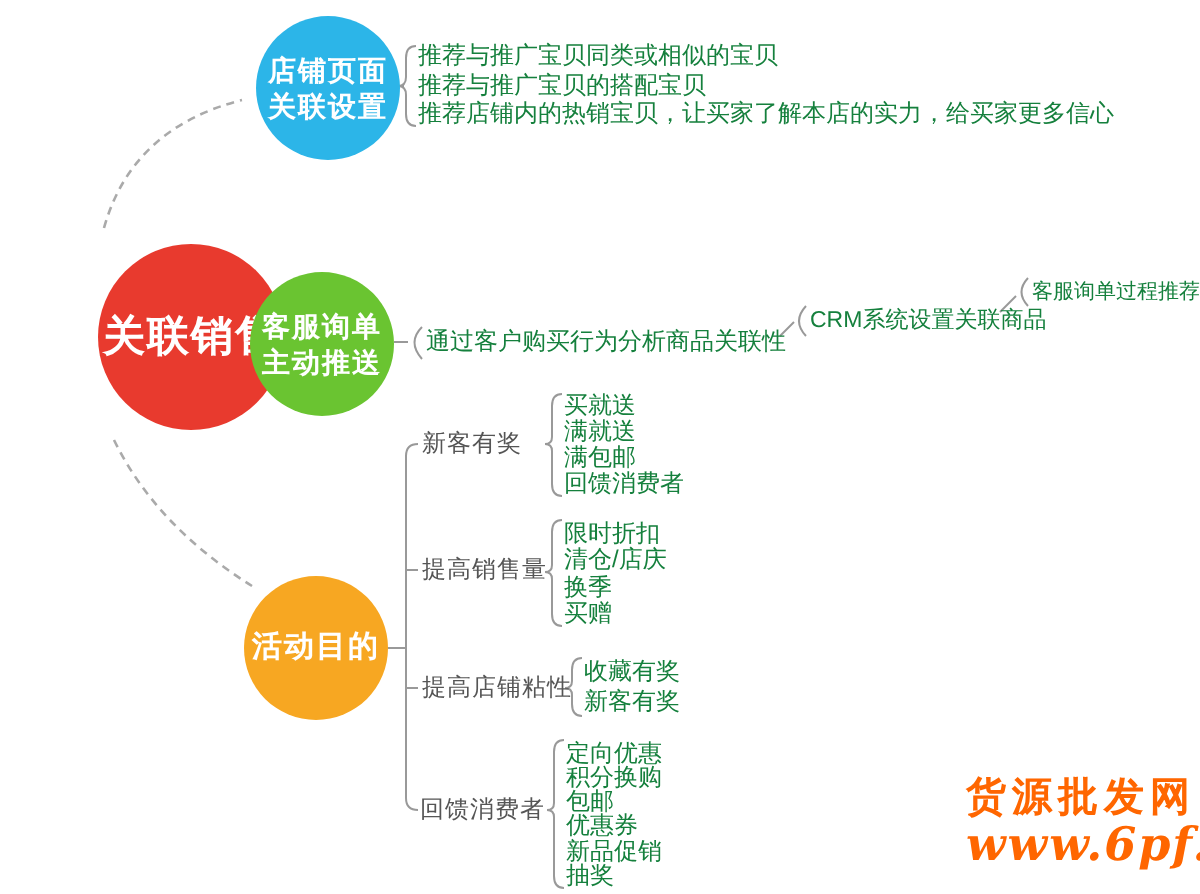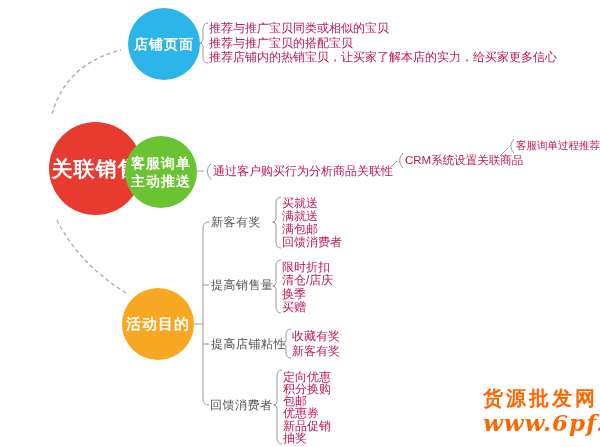--- a/index.html
+++ b/index.html
@@ -6,21 +6,21 @@
   body{font-family:"Liberation Sans","DejaVu Sans",sans-serif;background:#fff;}
   #stage{position:relative;width:600px;height:447px;background:#ffffff;overflow:hidden;}
   #wires{position:absolute;left:0;top:0;width:600px;height:447px;}
   .node{position:absolute;border-radius:50%;display:flex;flex-direction:column;
         align-items:center;justify-content:center;color:#fff;font-weight:bold;
         text-align:center;line-height:1.3;letter-spacing:1px;}
   .node-root{left:9px;top:122px;width:93px;height:93px;background:#e83a2e;font-size:21px;margin-left:40px;}
   .node-shop{left:128px;top:8px;width:72px;height:72px;background:#2cb5e8;font-size:14px;}
   .node-service{left:125px;top:136px;width:72px;height:72px;background:#6ac431;font-size:14px;}
   .node-activity{left:122px;top:288px;width:72px;height:72px;background:#f7a722;font-size:15px;}
-  .leaf{position:absolute;font-size:12px;color:#be185d;white-space:nowrap;
+  .leaf{position:absolute;font-size:12px;color:#15803d;white-space:nowrap;
         transform:translateY(-50%);}
   .goal{position:absolute;font-size:12px;color:#555;white-space:nowrap;
         transform:translateY(-50%);letter-spacing:.5px;}
   .chain2{font-size:11.5px;}
   .chain3{font-size:10.5px;}
   .wm-name{position:absolute;left:483px;top:385px;font-size:20px;font-weight:bold;
         color:#ff6600;letter-spacing:3px;}
   .wm-url{position:absolute;left:483px;top:409px;font-size:23px;font-weight:bold;
         font-style:italic;color:#ff6600;font-family:"DejaVu Serif",serif;letter-spacing:1px;}
 </style>
@@ -54,20 +54,21 @@
       <path d="M282,370 Q277,370 277,376 L277,401.5 Q277,405 273.5,405 Q277,405 277,408.5 L277,438 Q277,444 282,444"></path>
     </g>
   </svg>
 
   <div class="node node-root">
     <span>关联销售</span>
   </div>
 
   <div class="node node-shop">
     <span>店铺页面</span>
+    <span>关联设置</span>
   </div>
   <div class="leaf" style="left:209px;top:28px">推荐与推广宝贝同类或相似的宝贝</div>
   <div class="leaf" style="left:209px;top:43px">推荐与推广宝贝的搭配宝贝</div>
   <div class="leaf" style="left:209px;top:57px">推荐店铺内的热销宝贝，让买家了解本店的实力，给买家更多信心</div>
 
   <div class="node node-service">
     <span>客服询单</span>
     <span>主动推送</span>
   </div>
   <div class="leaf" style="left:213px;top:171px">通过客户购买行为分析商品关联性</div>

